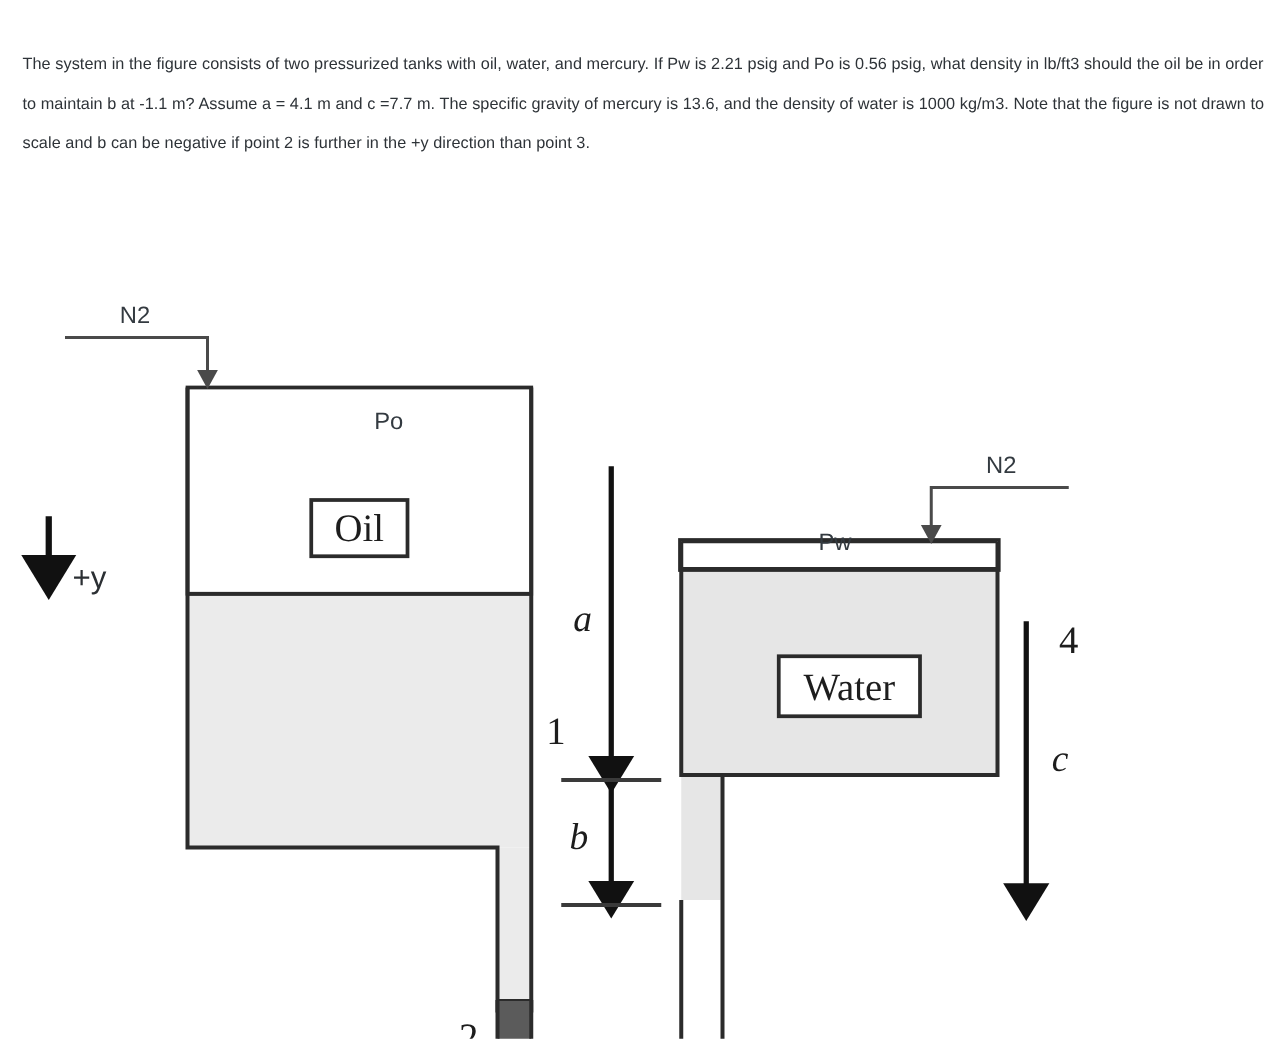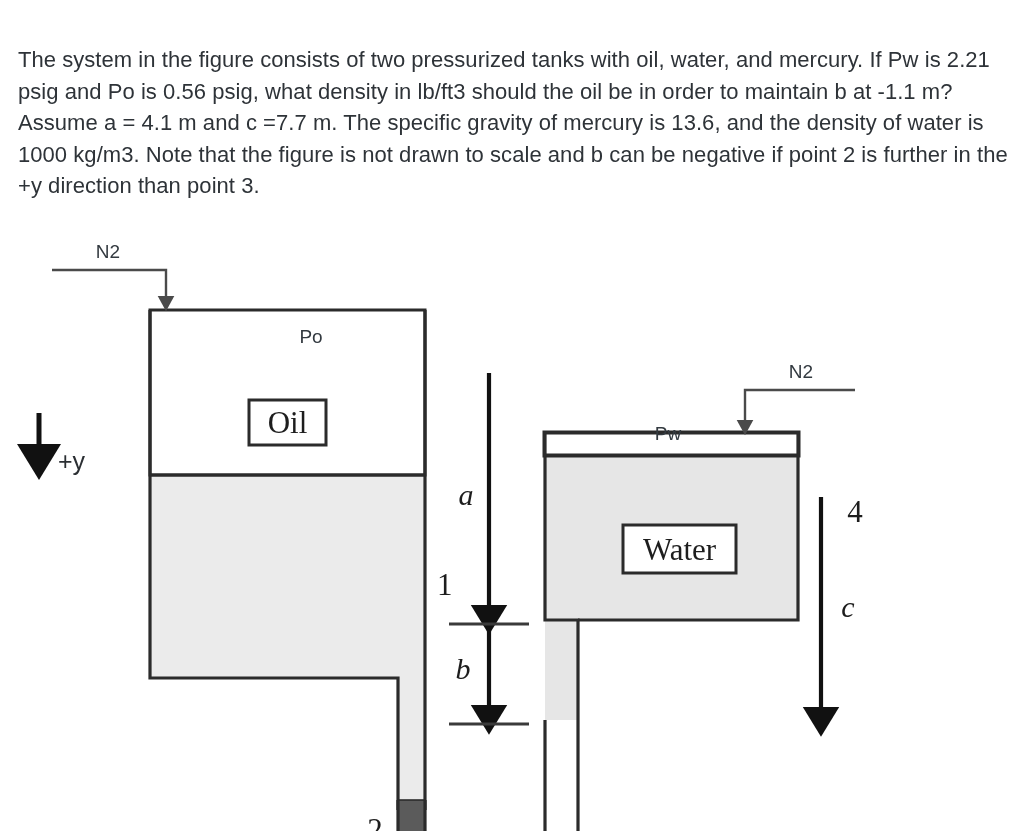--- a/index.html
+++ b/index.html
@@ -18,21 +18,21 @@
   #page {
     position: relative;
     width: 1024px;
     height: 831px;
   }
   #problem-text {
     position: absolute;
     left: 18px;
     top: 22px;
     width: 994px;
-    font-size: 22px;
+    font-size: 13px;
     line-height: 31.5px;
     color: #2e3338;
     font-family: "Liberation Sans", sans-serif;
     letter-spacing: 0.05px;
   }
   #figure-wrap {
     position: absolute;
     left: 0;
     top: 205px;
     width: 1024px;

